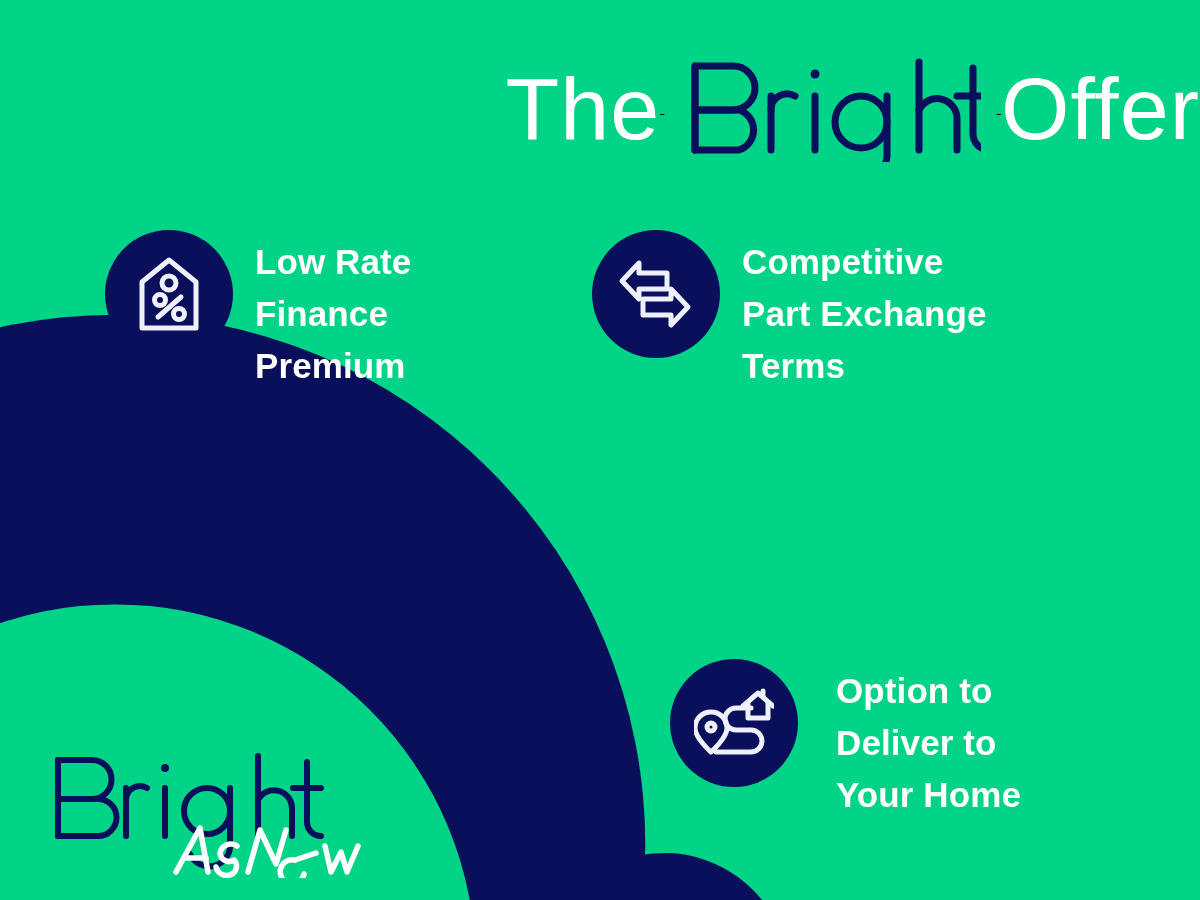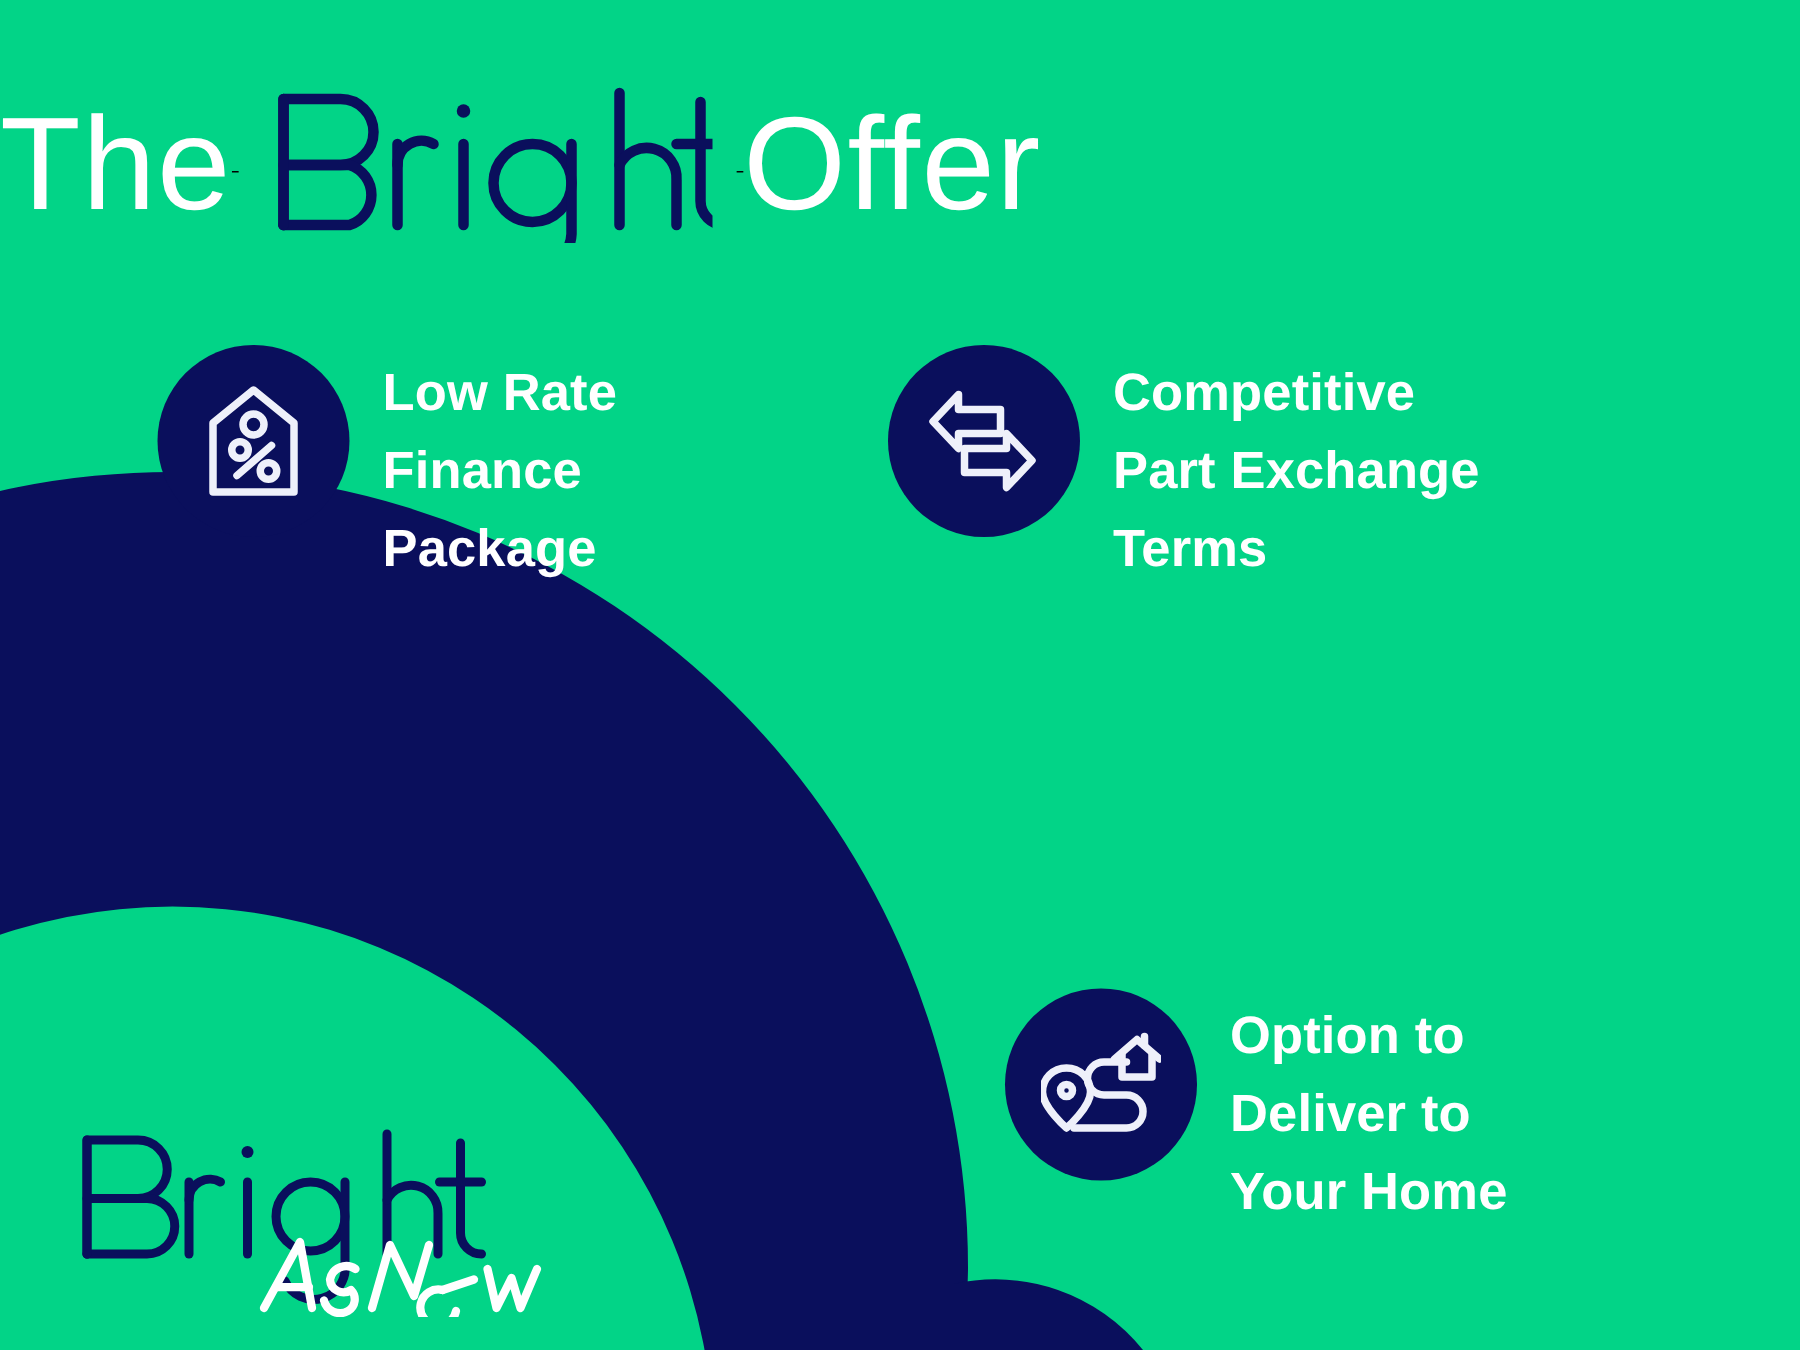--- a/index.html
+++ b/index.html
@@ -24,21 +24,21 @@
     height: 900px;
     pointer-events: none;
   }
 
   
   .headline {
     position: absolute;
     top: 52px;
     left: 0;
     width: 1200px;
-    text-align: left;
+    text-align: right;
     white-space: nowrap;
     line-height: 1;
     text-decoration: underline;
   }
   .headline-word {
     display: inline-block;
     vertical-align: middle;
     font-size: 88px;
     font-weight: 300;
     letter-spacing: 1px;
@@ -76,21 +76,21 @@
     font-weight: bold;
     line-height: 1.48;
     letter-spacing: 0.1px;
     padding-top: 6px;
     white-space: pre-line;
   }
 
   .feature-1 { top: 230px; left: 105px; }
   .feature-2 { top: 230px; left: 592px; }
   .feature-3 { top: 444px; left: 430px; }
-  .feature-4 { top: 659px; left: 670px; }
+  .feature-4 { top: 659px; left: 670px; gap: 16px; }
 
   
   .logo {
     position: absolute;
     left: 48px;
     top: 748px;
     width: 330px;
     height: 130px;
   }
   .logo svg { display: block; }
@@ -153,21 +153,21 @@
           <path d="M 35 5 L 62 27 L 62 73 L 8 73 L 8 27 Z"></path>
           <circle cx="35" cy="28" r="7"></circle>
           <line x1="24" y1="62" x2="47" y2="42"></line>
           <circle cx="26" cy="45" r="5.5"></circle>
           <circle cx="45" cy="59" r="5.5"></circle>
         </g>
       </svg>
     </div>
     <div class="feature-text">Low Rate
 Finance
-Package</div>
+Premium</div>
   </div>
 
   <div class="feature feature-2">
     <div class="feature-icon">
       <svg width="78" height="72" viewBox="0 0 78 72" xmlns="http://www.w3.org/2000/svg" aria-hidden="true">
         <g fill="none" stroke="#eef0fa" stroke-width="5" stroke-linejoin="round" stroke-linecap="round">
 
           <path d="M 22 5 L 5 23 L 22 41 L 22 31 L 50 31 L 50 15 L 22 15 Z"></path>
 
           <path d="M 54 31 L 71 49 L 54 67 L 54 57 L 26 57 L 26 41 L 54 41 Z"></path>

